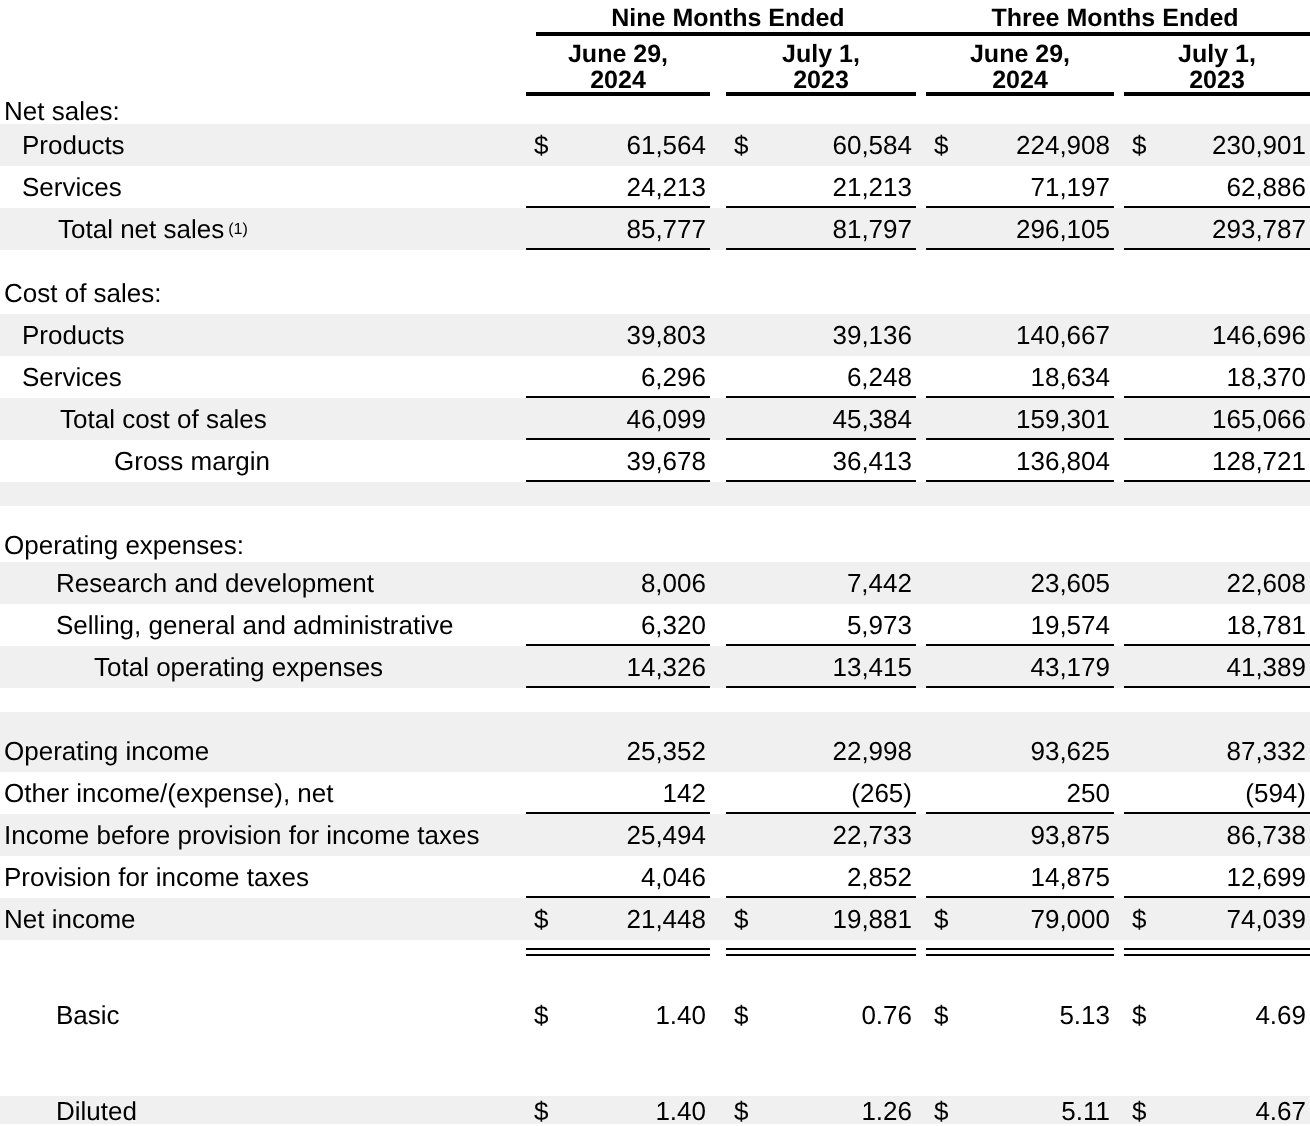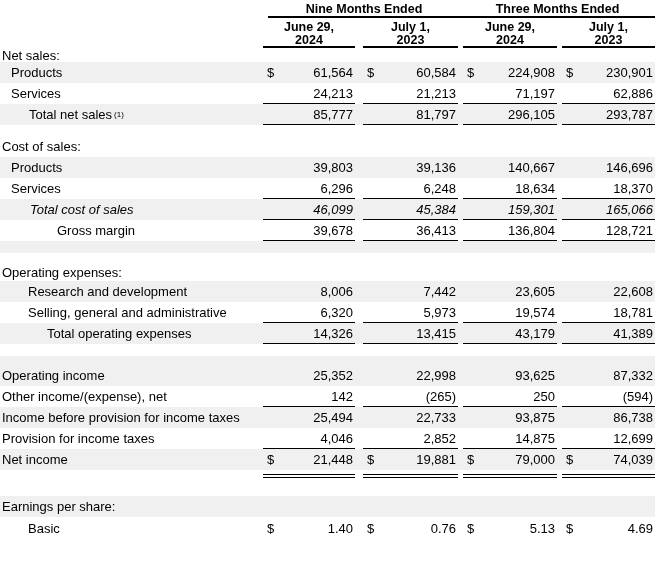--- a/index.html
+++ b/index.html
@@ -219,21 +219,21 @@
         </div>
         <div class="vg g3 rule-single">
           <span class="d"></span>
           <span class="v">18,634</span>
         </div>
         <div class="vg g4 rule-single">
           <span class="d"></span>
           <span class="v">18,370</span>
         </div>
       </div>
-      <div class="trow shade-gray" style="height: 21px; font-style: italic;">
+      <div class="trow shade-gray" style="height: 21px;">
         <div class="lbl" style="padding-left: 30px;">
           <span>Total cost of sales</span>
         </div>
         <div class="vg g1 rule-single">
           <span class="d"></span>
           <span class="v">46,099</span>
         </div>
         <div class="vg g2 rule-single">
           <span class="d"></span>
           <span class="v">45,384</span>
@@ -455,25 +455,20 @@
       </div>
       <div class="trow shade-white" style="height: 8px;">
         <div class="lbl"></div>
         <div class="vg g1 rule-double"></div>
         <div class="vg g2 rule-double"></div>
         <div class="vg g3 rule-double"></div>
         <div class="vg g4 rule-double"></div>
       </div>
       <div class="trow shade-white" style="height: 18px;">
         <div class="lbl"></div>
-      </div>
-      <div class="trow shade-gray" style="height: 21px;">
-        <div class="lbl" style="padding-left: 2px;">
-          <span>Earnings per share:</span>
-        </div>
       </div>
       <div class="trow shade-white" style="height: 22px;">
         <div class="lbl" style="padding-left: 28px;">
           <span>Basic</span>
         </div>
         <div class="vg g1">
           <span class="d">$</span>
           <span class="v">1.40</span>
         </div>
         <div class="vg g2">

